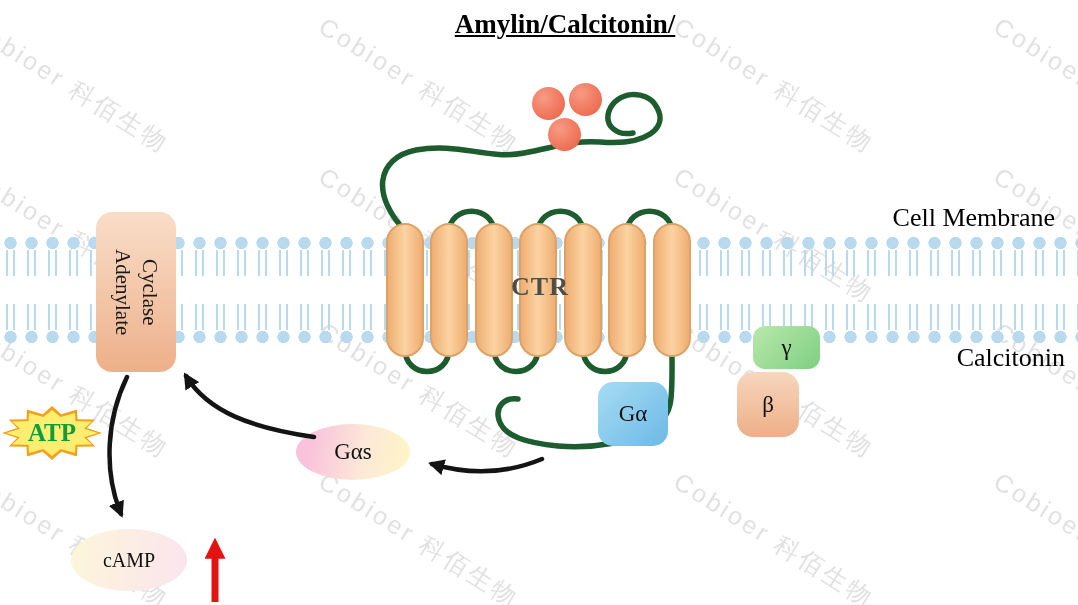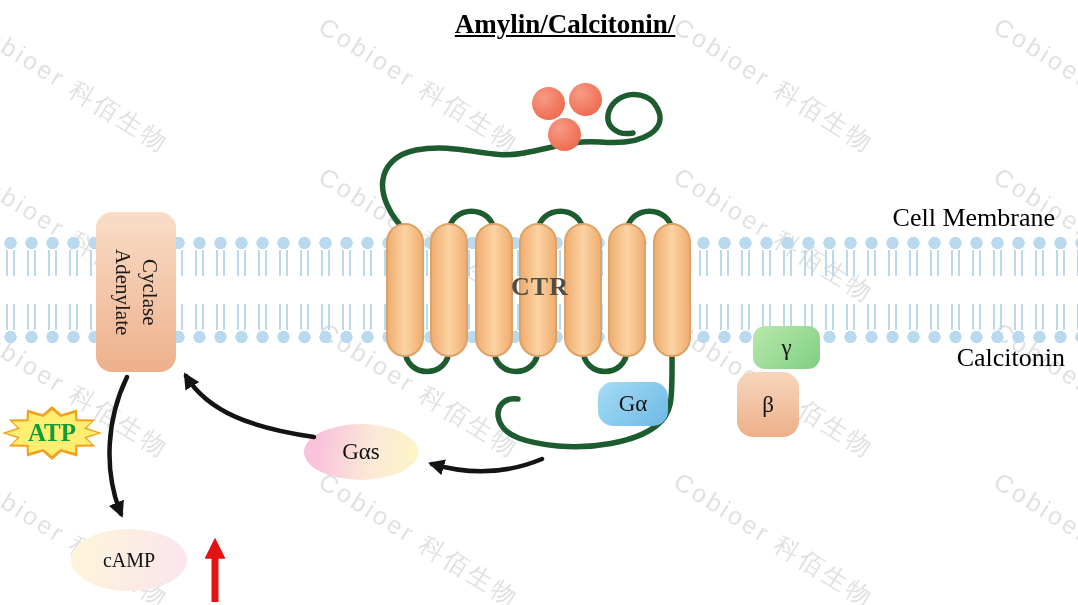--- a/index.html
+++ b/index.html
@@ -50,29 +50,29 @@
     background:linear-gradient(90deg, var(--helix-edge,#efae72), var(--helix-fill,#fbd3a2) 50%, var(--helix-edge,#efae72));
   }
   .h1{left:386px}.h2{left:430px}.h3{left:475px}.h4{left:519px}.h5{left:564px}.h6{left:608px}.h7{left:653px}
 
   
   .shape { position:absolute; z-index:4; display:flex; align-items:center; justify-content:center;
            color:#111; font-size:22px; }
   .ac-box { left:96px; top:212px; width:80px; height:160px; border-radius:16px; z-index:3;
     background:linear-gradient(180deg,#f9ddc8,#edb08a); }
   .ac-text { writing-mode:vertical-lr; text-align:center; font-size:21px; line-height:27px; color:#1a1a1a; }
-  .galpha-box { left:598px; top:382px; width:70px; height:44px; border-radius:15px;
+  .galpha-box { left:598px; top:382px; width:70px; height:64px; border-radius:15px;
     background:linear-gradient(135deg,#a6dcf4,#6db9e6); font-size:23px; }
   .gamma-box { left:753px; top:326px; width:67px; height:43px; border-radius:12px;
     background:linear-gradient(135deg,#b9e8ab,#7fcf82); font-size:23px; }
   .beta-box { left:737px; top:372px; width:62px; height:65px; border-radius:16px;
     background:linear-gradient(180deg,#f7d6bd,#edaf88); font-size:23px; }
   .gtp-ell { left:542px; top:428px; width:72px; height:44px; border-radius:50%;
     background:linear-gradient(100deg,#eccaec,#b88fd9); font-size:21px; }
-  .gas-ell { left:304px; top:424px; width:114px; height:56px; border-radius:50%;
+  .gas-ell { left:296px; top:424px; width:114px; height:56px; border-radius:50%;
     background:linear-gradient(100deg,#f9c3dc 15%,#fce9d8 60%,#fdf4c6 95%); font-size:23px;justify-content:center; }
   .camp-ell { left:71px; top:529px; width:116px; height:62px; border-radius:50%;
     background:linear-gradient(100deg,#fdf6d8,#fae4ef); font-size:20px; }
 
   
   .ligand { position:absolute; width:33px; height:33px; border-radius:50%; z-index:4;
     background:radial-gradient(circle at 35% 32%, #f79b85, var(--ligand-red,#ef7258) 65%, #e75f42); }
   .lg1{left:532px; top:87px;} .lg2{left:569px; top:83px;} .lg3{left:548px; top:118px;}
 
   

